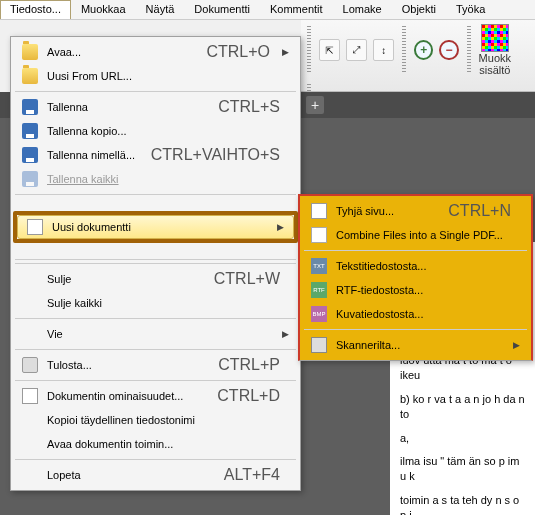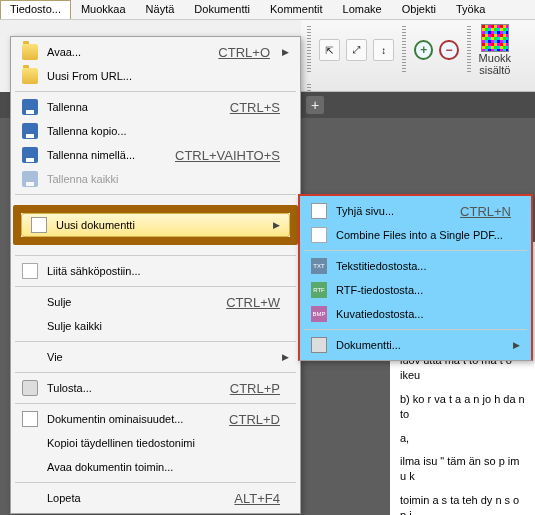--- a/index.html
+++ b/index.html
@@ -17,30 +17,30 @@
   .big-col { display: flex; flex-direction: column; align-items: center; font-size: 10px; color: #333; }
   
   .doc-area { position: absolute; left: 0; top: 92px; right: 0; bottom: 0; background: #5e5e5e; }
   .tab-strip { height: 26px; background: #4b4b4b; display: flex; align-items: center; padding-left: 306px; }
   .tab-new { width: 18px; height: 18px; background: #6a6a6a; color: #eee; display: flex; align-items: center; justify-content: center; border-radius: 2px; font-size: 14px; }
   .page-bg { position: absolute; left: 390px; top: 150px; right: 0; bottom: 0; background: #fff; padding: 10px; color: #000; font-size: 11px; line-height: 1.4; overflow: hidden; }
   .page-bg p { margin-bottom: 8px; }
   
   .dropdown { position: absolute; left: 10px; top: 36px; width: 291px; background: #f4f4f4; border: 1px solid #a0a0a0; box-shadow: 2px 2px 6px rgba(0,0,0,.3); padding: 3px 2px; }
   .menu-item { display: flex; align-items: center; height: 24px; padding: 0 6px; cursor: default; }
-  .menu-item.disabled { color: #9a9a9a; }
+  .menu-item.disabled { color: #9a9a9a; text-decoration: underline; }
   .menu-item.hl { background: linear-gradient(#fff7d0, #ffe88a); border: 1px solid #d4b24c; border-radius: 3px; }
   .mi-icon { width: 22px; display: flex; align-items: center; justify-content: center; }
   .mi-label { flex: 1; padding-left: 6px; }
-  .mi-short { color: #555; padding-right: 12px; font-size: 13px; text-decoration: underline; }
+  .mi-short { color: #555; padding-right: 12px; font-size: 16px; }
   .mi-arrow { width: 10px; font-size: 9px; color: #444; }
   .sep { height: 1px; background: #ccc; margin: 3px 2px; }
-  .stripe-wrap { border: 8px solid #a16207; border-radius: 2px; margin: 10px 0; }
-  
-  .submenu { position: absolute; left: 298px; top: 194px; width: 235px; background: #7dd3fc; border: 1px solid #a0a0a0; border-top: 2px solid #cc3a2a; border-left: 2px solid #cc3a2a; border-right: 2px solid #cc3a2a; box-shadow: 2px 2px 6px rgba(0,0,0,.3); padding: 3px 2px; }
+  .stripe-wrap { border: 4px solid #a16207; border-radius: 2px; margin: 16px 0; }
+  
+  .submenu { position: absolute; left: 298px; top: 194px; width: 235px; background: #eab308; border: 1px solid #a0a0a0; border-top: 2px solid #cc3a2a; border-left: 2px solid #cc3a2a; border-right: 2px solid #cc3a2a; box-shadow: 2px 2px 6px rgba(0,0,0,.3); padding: 3px 2px; }
   
   .ic { width: 16px; height: 16px; display: inline-block; }
   .ic-folder { background: linear-gradient(#fce27a, #e8b83e); border-radius: 2px; position: relative; }
   .ic-folder::before { content:""; position:absolute; top:-3px; left:1px; width:6px; height:3px; background:#e8b83e; border-radius:1px 1px 0 0;}
   .ic-disk { background: #3a6fb7; border-radius: 2px; position: relative; }
   .ic-disk::after { content:""; position:absolute; bottom:1px; left:4px; width:8px; height:4px; background:#fff; }
   .ic-doc { background: #fff; border: 1px solid #999; }
   .ic-print { background: #ddd; border: 1px solid #999; border-radius: 2px; }
   .ic-mail { background: #fff; border: 1px solid #aaa; }
   .ic-txt { background:#6a8aa8; color:#fff; font-size:6px; display:flex; align-items:center; justify-content:center; }
@@ -156,26 +156,20 @@
   <div class="stripe-wrap">
     <div class="menu-item hl">
       <span class="mi-icon">
           <span class="ic ic-doc"></span>
         </span>
       <span class="mi-label">Uusi dokumentti</span>
       <span class="mi-arrow">▶</span>
     </div>
   </div>
   <div class="sep"></div>
-  <div class="menu-item">
-    <span class="mi-icon">
-        <span class="ic ic-mail"></span>
-      </span>
-    <span class="mi-label">Liitä sähköpostiin...</span>
-  </div>
   <div class="sep"></div>
   <div class="menu-item">
     <span class="mi-icon"></span>
     <span class="mi-label">Sulje</span>
     <span class="mi-short">CTRL+W</span>
   </div>
   <div class="menu-item">
     <span class="mi-icon"></span>
     <span class="mi-label">Sulje kaikki</span>
   </div>
@@ -248,16 +242,16 @@
     <span class="mi-icon">
         <span class="ic ic-bmp">BMP</span>
       </span>
     <span class="mi-label">Kuvatiedostosta...</span>
   </div>
   <div class="sep"></div>
   <div class="menu-item">
     <span class="mi-icon">
         <span class="ic ic-scan"></span>
       </span>
-    <span class="mi-label">Dokumentti...</span>
+    <span class="mi-label">Skannerilta...</span>
     <span class="mi-arrow">▶</span>
   </div>
 </div>
 
 </body></html>

